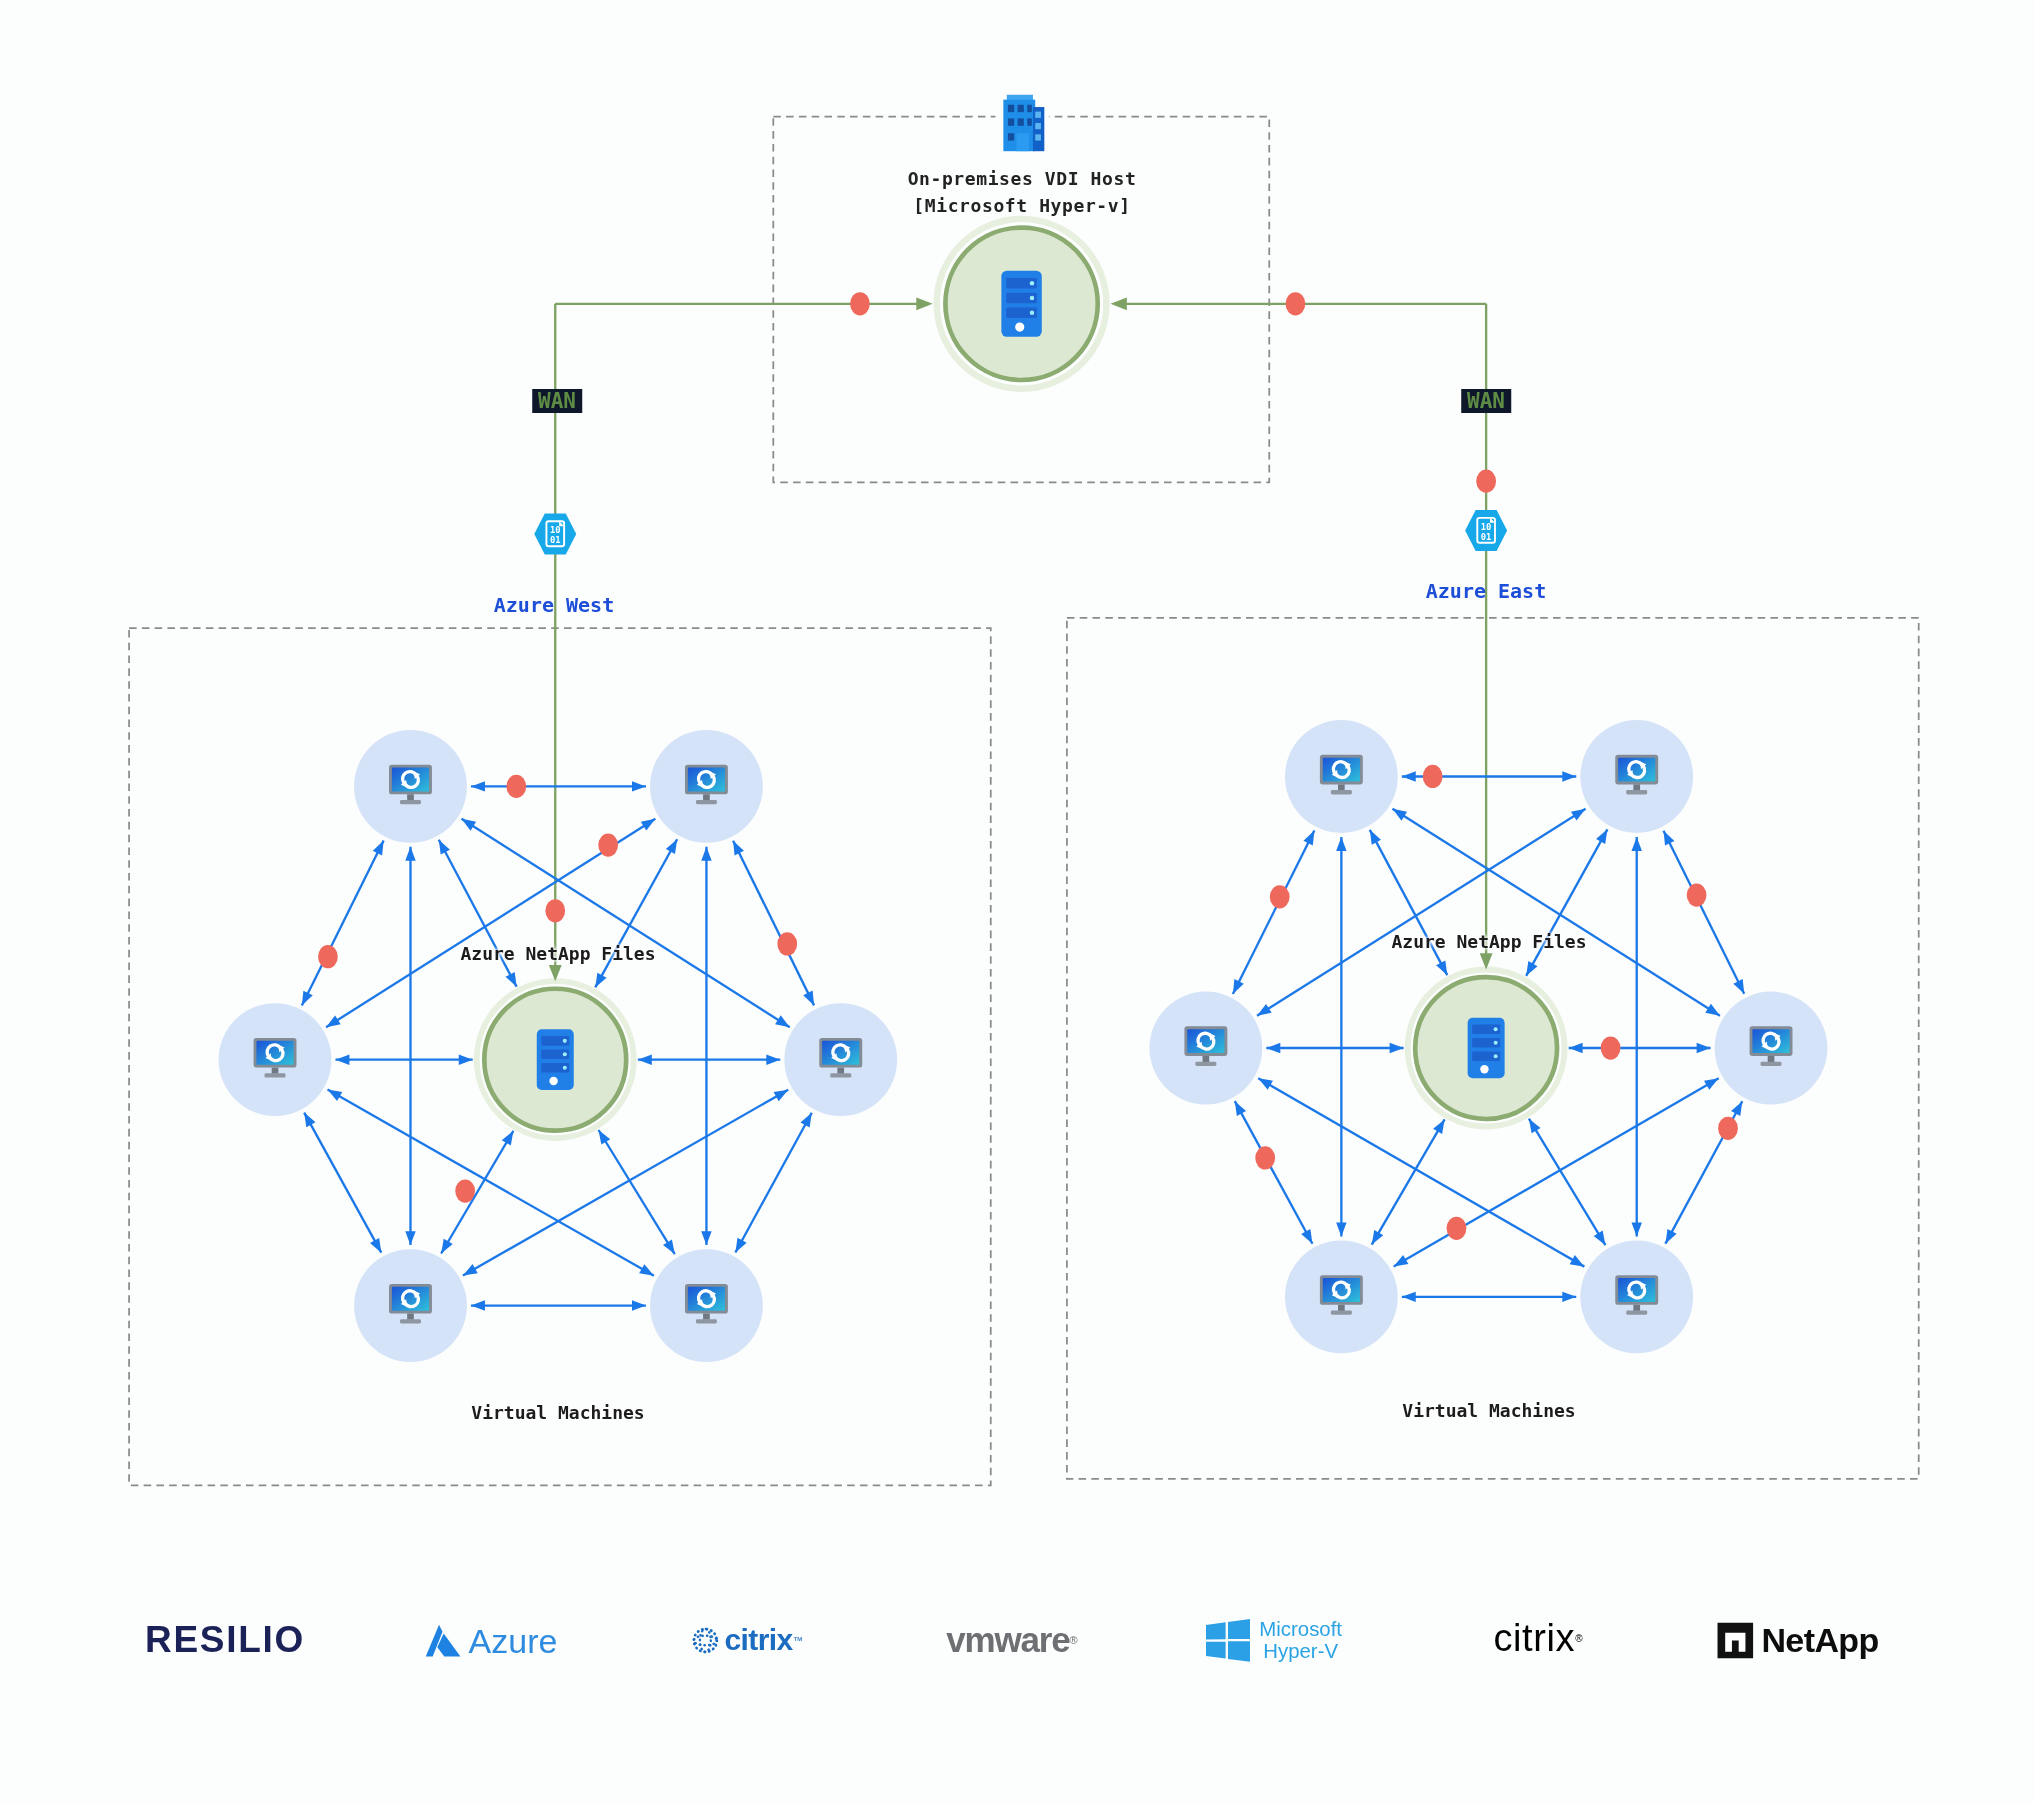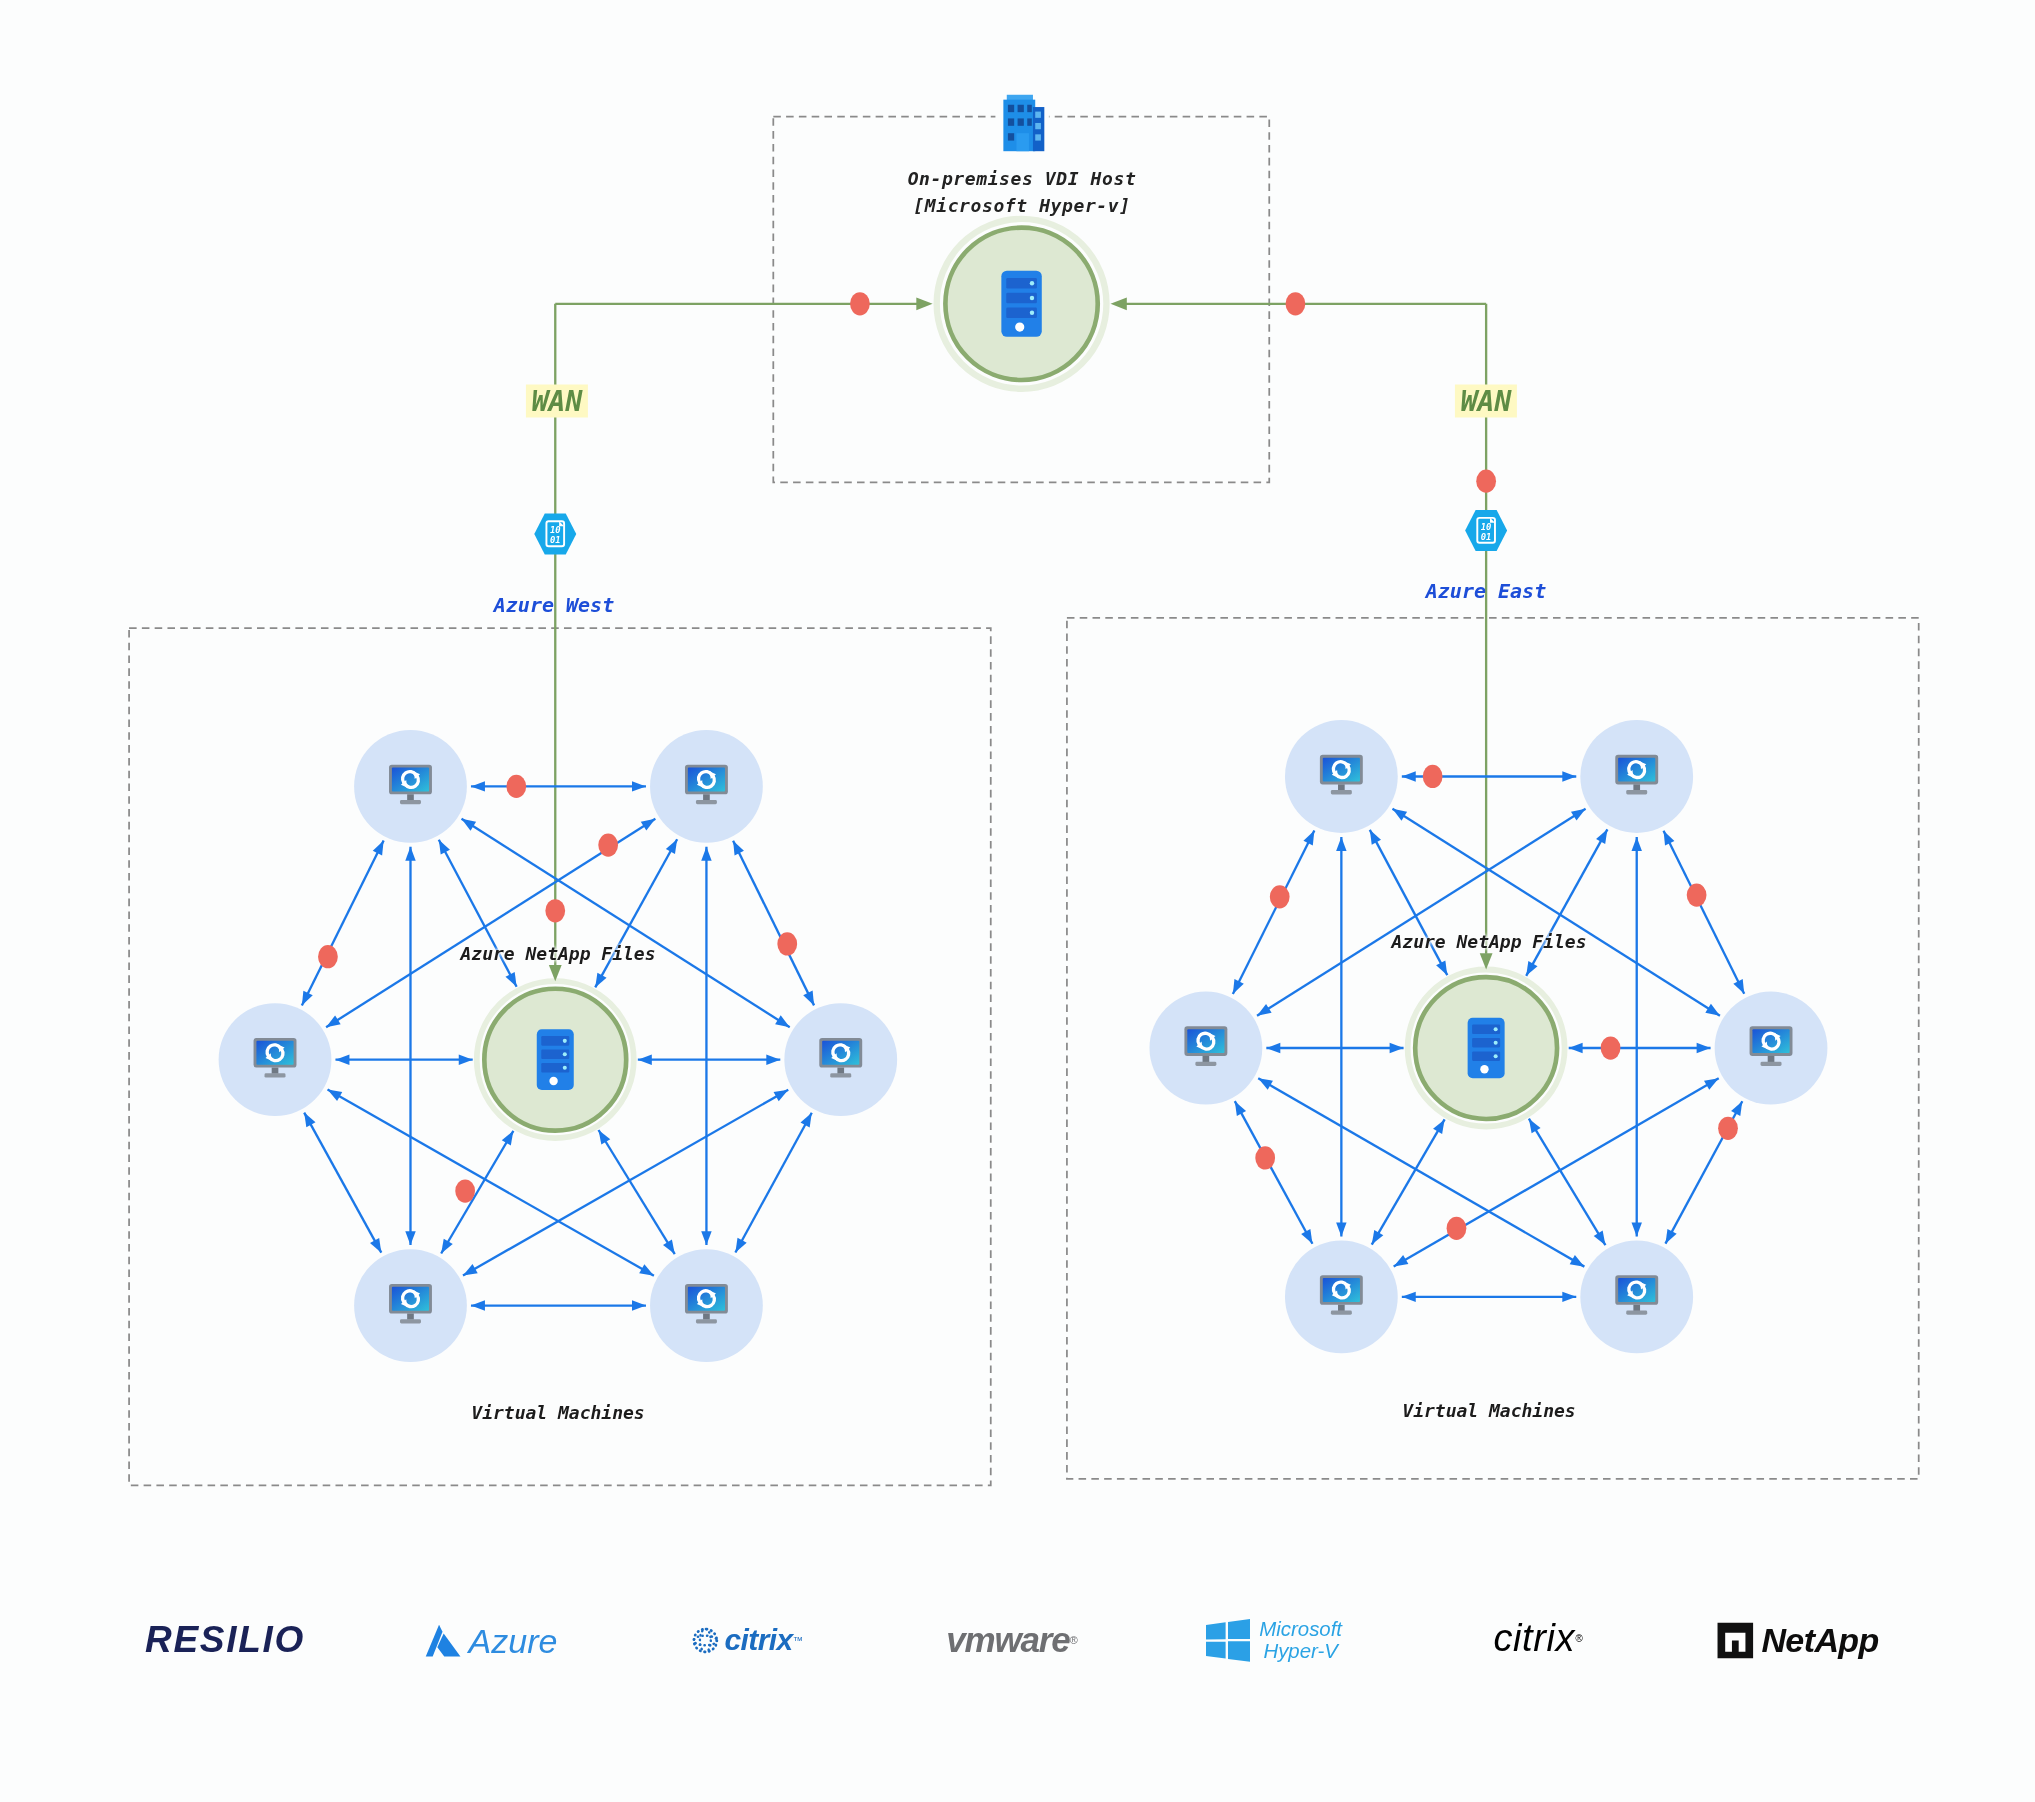--- a/index.html
+++ b/index.html
@@ -1,22 +1,22 @@
 <!DOCTYPE html>
 <html style="font-size:9.3px"><head>
 <meta charset="utf-8">
 <style>
   html,body{margin:0;padding:0;background:#fcfdfd;}
   #canvas{position:relative;width:2035px;height:1803px;background:#fcfdfd;overflow:hidden;
-          font-family:"DejaVu Sans Mono",monospace;font-style:italic;}
+          font-family:"DejaVu Sans Mono",monospace;}
   #diagram{position:absolute;left:0;top:0;}
   .lbl{position:absolute;transform:translate(-50%,-50%);white-space:nowrap;font-weight:bold;
        color:#222;text-align:center;}
   .title-line{font-size:18px;letter-spacing:0.6px;}
-  .wan{font-size:28px;color:#5e8c45;background:#fef9c3;padding:0 5.8px;}
+  .wan{font-size:21px;color:#5e8c45;background:#0f172a;padding:0 5.8px;}
   .region{font-size:20px;color:#1d4ed8;}
   .anf,.vms{font-size:18px;color:#1c1c1c;text-shadow:0 0 3.5px #fff,0 0 3.5px #fff,0 0 5.8px #fff;}
   .logo{position:absolute;transform:translate(-50%,-50%);display:flex;align-items:center;
         font-family:"Liberation Sans","DejaVu Sans",sans-serif;white-space:nowrap;}
   .logo svg{display:block;}
   .resilio{font-size:37px;font-weight:800;color:#1a2257;letter-spacing:1.7px;text-align:right;}
   .azure-txt{font-size:34px;font-weight:300;color:#2e8ce0;margin-left:7px;}
   .fslogix-txt{font-size:30px;font-weight:800;color:#1b6cc0;margin-left:4.7px;letter-spacing:-0.6px;}
   .tm{font-size:10.5px;color:#1b6cc0;vertical-align:super;font-weight:400;}
   .vmware-txt{font-size:35px;font-weight:800;color:#6e6f72;letter-spacing:-1.2px;}

